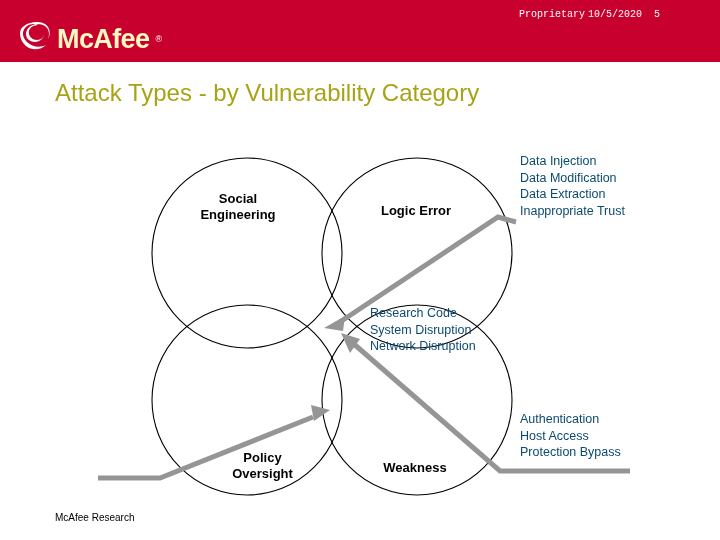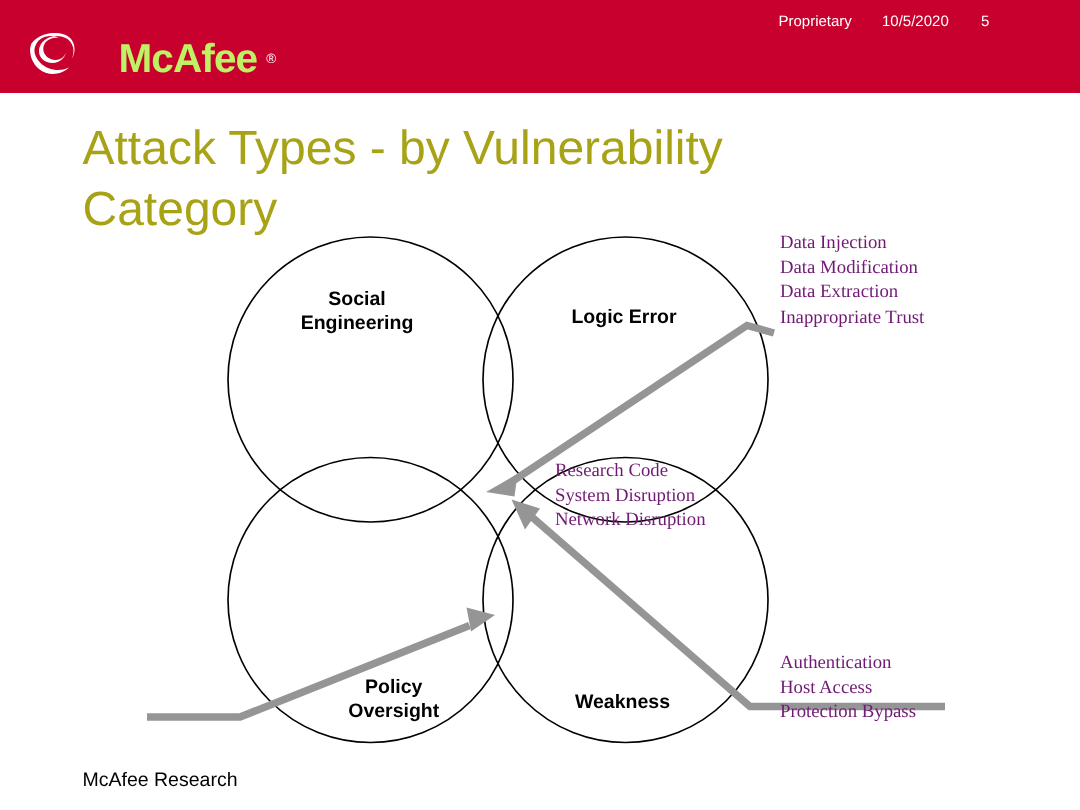--- a/index.html
+++ b/index.html
@@ -19,50 +19,49 @@
     position: absolute; left: 0; top: 0;
     width: 720px; height: 62px;
     background: #c8002e;
   }
   #logo {
     position: absolute; left: 18px; top: 22px;
     display: flex; align-items: center; gap: 5px;
   }
   #logo-mark { display: block; }
   #logo-wordmark {
-    color: #bef264;
+    color: #fef9c3;
     font-size: 27px;
     font-weight: bold;
     letter-spacing: -0.6px;
     line-height: 1;
     font-family: "Liberation Sans", sans-serif;
-    margin-left: 22px;
   }
   #logo-tm {
     color: #ffffff; font-size: 9px;
     vertical-align: super; line-height: 1;
     margin-left: 1px;
   }
   .hdr-meta {
     position: absolute; top: 9px;
     color: #ffffff;
     font-size: 10px;
-    font-family: Liberation Sans, sans-serif;
+    font-family: Liberation Mono, monospace;
     white-space: nowrap;
   }
   #hdr-proprietary { left: 519px; }
   #hdr-date        { left: 588px; }
   #hdr-pageno      { left: 654px; }
 
   
   #slide-title {
     position: absolute; left: 55px; top: 78px;
     width: 540px;
     color: #a8a316;
-    font-size: 32px;
+    font-size: 24px;
     font-weight: normal;
     line-height: 1.28;
     letter-spacing: 0px;
     font-family: "Liberation Sans", sans-serif;
   }
 
   
   #venn {
     position: absolute; left: 0; top: 0;
     width: 720px; height: 540px;
@@ -78,34 +77,34 @@
     white-space: pre-line;
   }
   #label-social   { left: 178px; top: 191px; width: 120px; }
   #label-logic    { left: 360px; top: 203px; width: 112px; }
   #label-policy   { left: 205px; top: 450px; width: 115px; }
   #label-weakness { left: 360px; top: 460px; width: 110px; }
 
   .annot {
     position: absolute;
     font-size: 12.5px;
-    color: #701a75;
+    color: #0c4a6e;
     line-height: 1.33;
-    font-family: Liberation Serif, serif;
+    font-family: Liberation Sans, sans-serif;
     white-space: pre-line;
   }
   #annot-data     { left: 520px; top: 153px; width: 190px; }
   #annot-malware  { left: 370px; top: 305px; width: 175px; }
   #annot-config   { left: 60px;  top: 444px; width: 120px; }
-  #annot-auth     { left: 520px; top: 433px; width: 185px; }
+  #annot-auth     { left: 520px; top: 411px; width: 185px; }
 
   
   #footer {
     position: absolute; left: 55px; top: 512px;
-    font-size: 13px;
+    font-size: 10px;
     color: #000000;
     font-family: "Liberation Sans", sans-serif;
   }
 </style>
 </head>
 <body>
 
 <div id="slide">
 
   <div id="header-band">

